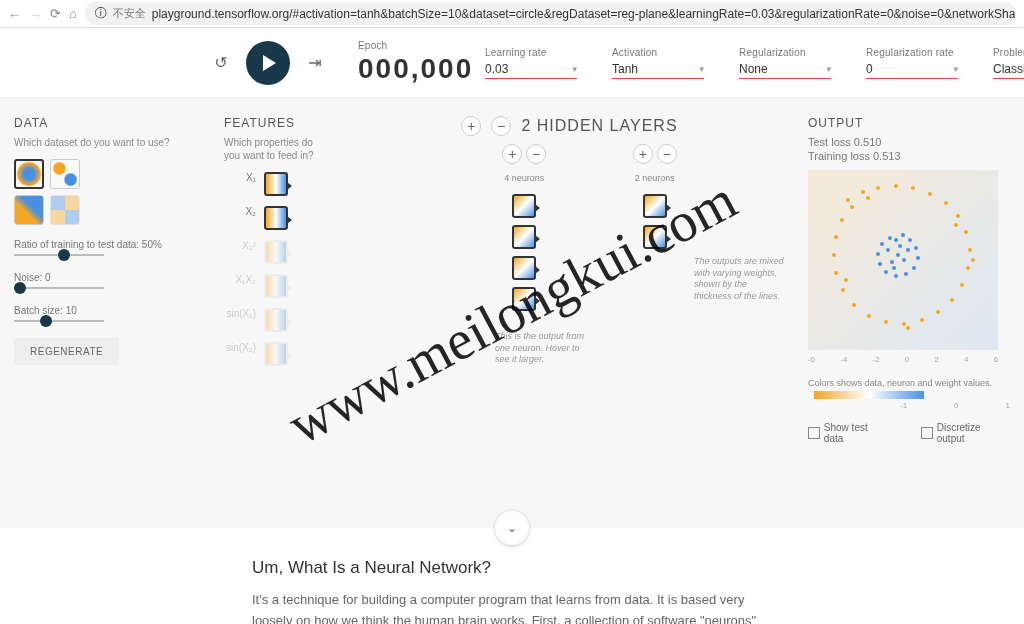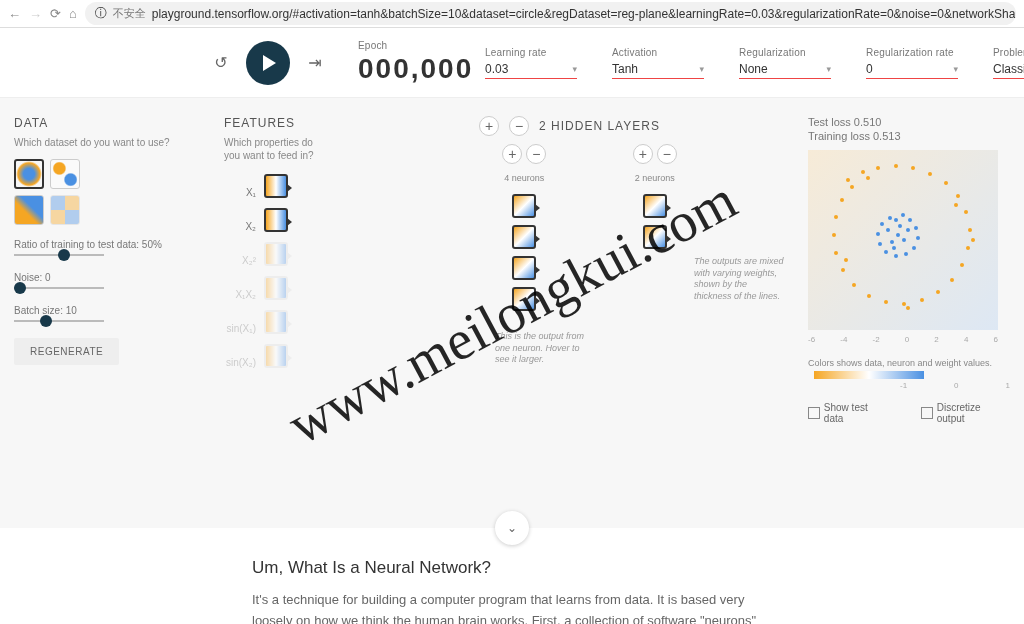--- a/index.html
+++ b/index.html
@@ -30,30 +30,30 @@
 .data-grid{display:grid;grid-template-columns:30px 30px;gap:6px;margin-bottom:14px}
 .data-thumb{width:30px;height:30px;border:1px solid #ccc;border-radius:3px;cursor:pointer;background:radial-gradient(circle,#4a90e2 30%,#f5a623 60%,transparent 70%)}
 .data-thumb.selected{border:2px solid #333}
 .data-thumb.d2{background:radial-gradient(circle at 30% 30%,#f5a623 20%,transparent 25%),radial-gradient(circle at 70% 70%,#4a90e2 20%,transparent 25%),#fafafa}
 .data-thumb.d3{background:linear-gradient(45deg,#f5a623 40%,#4a90e2 60%)}
 .data-thumb.d4{background:repeating-conic-gradient(#f5a623 0 90deg,#4a90e2 90deg 180deg);opacity:.4}
 .param-label{font-size:10px;color:#777;margin-bottom:4px}
 .slider{width:90px;height:2px;background:#bbb;position:relative;margin-bottom:16px}
 .slider-knob{position:absolute;width:12px;height:12px;border-radius:50%;background:#18394a;top:-5px;cursor:pointer}
 .regen-btn{padding:8px 16px;background:#eee;border:none;font-size:10px;letter-spacing:.5px;color:#666;cursor:pointer;border-radius:2px}
-.feat-row{display:flex;align-items:flex-end;gap:8px;margin-bottom:8px;height:26px}
+.feat-row{display:flex;align-items:flex-start;gap:8px;margin-bottom:8px;height:26px}
 .feat-label{font-size:10px;color:#777;width:32px;text-align:right}
 .feat-label.dim{color:#ccc}
 .feat-box{width:24px;height:24px;border:2px solid #333;border-radius:3px;background:linear-gradient(90deg,#f5a623,#fff,#4a90e2);cursor:pointer;position:relative}
 .feat-box.dim{border-color:#ddd;opacity:.35}
 .feat-box::after{content:"";position:absolute;right:-6px;top:8px;width:0;height:0;border-left:5px solid #333;border-top:4px solid transparent;border-bottom:4px solid transparent}
 .feat-box.dim::after{border-left-color:#ddd}
 .net-header{display:flex;align-items:center;justify-content:center;gap:10px;margin-bottom:8px}
 .net-pm{width:20px;height:20px;border:1px solid #ccc;border-radius:50%;display:flex;align-items:center;justify-content:center;font-size:14px;color:#666;cursor:pointer;background:#fff}
-.net-title{font-size:12px;letter-spacing:1px;color:#555}
+.net-title{font-size:16px;letter-spacing:1px;color:#555}
 .layers-row{display:flex;justify-content:space-around;position:relative}
 .layer{display:flex;flex-direction:column;align-items:center;gap:7px}
 .layer-ctrls{display:flex;gap:4px;margin-bottom:2px}
 .layer-count{font-size:9px;color:#888;margin-bottom:4px}
 .neuron{width:24px;height:24px;border:2px solid #333;border-radius:3px;background:linear-gradient(135deg,#f5a623,#fff 50%,#4a90e2);position:relative;cursor:pointer}
 .neuron::after{content:"";position:absolute;right:-6px;top:8px;width:0;height:0;border-left:5px solid #333;border-top:4px solid transparent;border-bottom:4px solid transparent}
 svg.links{position:absolute;top:0;left:0;width:100%;height:100%;pointer-events:none;z-index:-1}
 .annotation{position:absolute;font-size:9px;color:#999;font-style:italic;width:90px;line-height:1.3}
 .loss-line{font-size:11px;color:#777;margin-bottom:2px}
 .output-canvas{width:190px;height:180px;background:linear-gradient(135deg,rgba(245,166,35,.15),rgba(74,144,226,.15));margin-top:8px;position:relative;border:0}
@@ -233,20 +233,21 @@
         <div class="layer-count">2 neurons</div>
         <div class="neuron"></div>
         <div class="neuron"></div>
       </div>
     </div>
     <div class="annotation" style="right:10px;top:140px">The outputs are mixed with varying weights, shown by the thickness of the lines.</div>
     <div class="annotation" style="left:150px;top:215px">This is the output from one neuron. Hover to see it larger.</div>
   </div>
 
   <div class="col col-output">
+    <div class="section-title">OUTPUT</div>
     <div class="loss-line">Test loss 0.510</div>
     <div class="loss-line">Training loss 0.513</div>
     <div class="output-canvas">
       <svg width="190" height="180">
         <g fill="#f5a623">
           <circle cx="40" cy="30" r="2"></circle>
             <circle cx="55" cy="22" r="2"></circle>
             <circle cx="70" cy="18" r="2"></circle>
             <circle cx="88" cy="16" r="2"></circle>
             <circle cx="105" cy="18" r="2"></circle>

